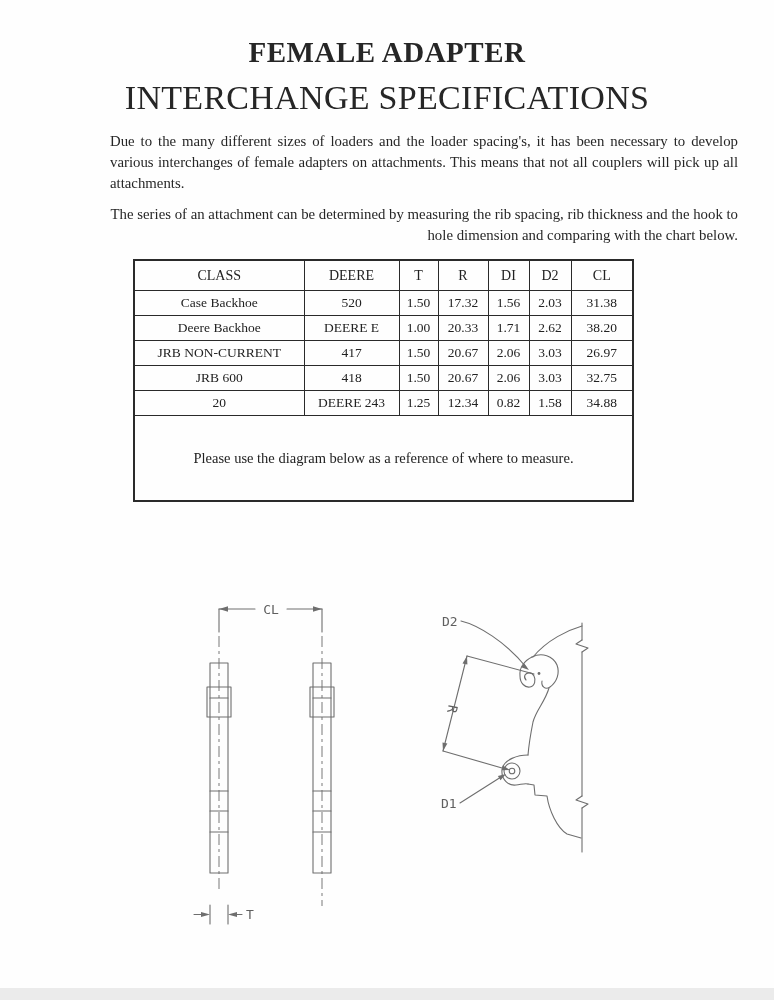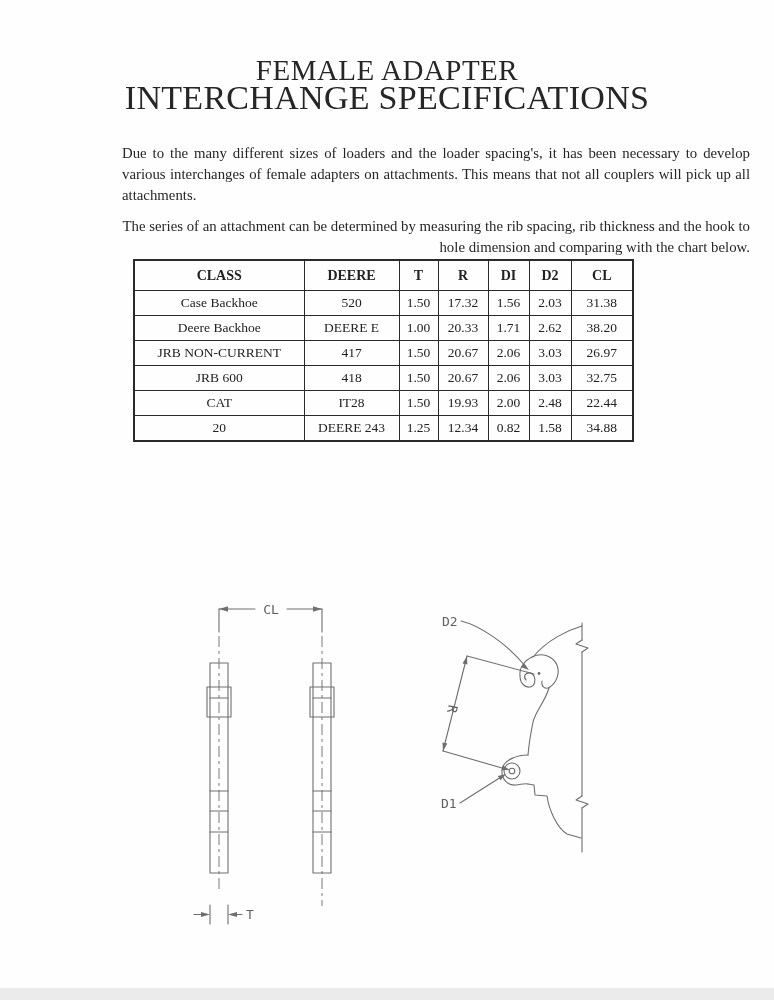--- a/index.html
+++ b/index.html
@@ -11,47 +11,47 @@
     position: relative;
     width: 774px;
     height: 1000px;
     background: #fefefe;
     font-family: "Liberation Serif", serif;
     color: #222222;
     overflow: hidden;
   }
   .doc-title {
     position: absolute;
-    top: 54px;
+    top: 36px;
     left: 0;
     width: 100%;
     margin: 0;
     text-align: center;
     font-size: 29px;
-    font-weight: 400;
+    font-weight: 700;
     letter-spacing: 0.5px;
     color: #262626;
   }
   .doc-subtitle {
     position: absolute;
     top: 79px;
     left: 0;
     width: 100%;
     margin: 0;
     text-align: center;
     font-size: 34px;
     font-weight: 500;
     letter-spacing: 0.3px;
     color: #262626;
   }
   .para {
     position: absolute;
     left: 110px;
     width: 628px;
-    margin: 12px;
+    margin: 0;
     font-size: 14.8px;
     line-height: 21px;
     color: #262626;
   }
   .para-1 { top: 131px; text-align: justify; }
   .para-2 { top: 204px; text-align: right; }
 
   table.spec {
     position: absolute;
     left: 133px;
@@ -67,21 +67,21 @@
     border: 1px solid #2a2a2a;
     text-align: center;
     vertical-align: middle;
     padding: 0;
     overflow: hidden;
     white-space: nowrap;
   }
   table.spec thead th {
     height: 29px;
     font-size: 14px;
-    font-weight: 700;
+    font-weight: 400;
   }
   table.spec tbody td { height: 24px; }
   table.spec td.note-cell {
     height: 84px;
     font-size: 14.5px;
     white-space: normal;
   }
 
   .diagram-svg {
     position: absolute;
@@ -170,37 +170,31 @@
       <tr>
         <td>JRB 600</td>
         <td>418</td>
         <td>1.50</td>
         <td>20.67</td>
         <td>2.06</td>
         <td>3.03</td>
         <td>32.75</td>
       </tr>
       <tr>
-        <td>CAT</td>
-        <td>IT28</td>
-        <td>1.50</td>
-        <td>19.93</td>
-        <td>2.00</td>
-        <td>2.48</td>
-        <td>22.44</td>
-      </tr>
-      <tr>
         <td>20</td>
         <td>DEERE 243</td>
         <td>1.25</td>
         <td>12.34</td>
         <td>0.82</td>
         <td>1.58</td>
         <td>34.88</td>
       </tr>
+      <tr>
+        <td class="note-cell" colspan="7">Please use the diagram below as a reference of where to measure.</td>
+      </tr>
     </tbody>
   </table>
 
   <svg class="diagram-svg" viewBox="0 0 520 400">
 
     <g>
 
       <g>
         <path class="draw" d="M89,29 H125 M157,29 H192"></path>
         <polygon class="arrow" points="89,29 98,26.3 98,31.7"></polygon>

